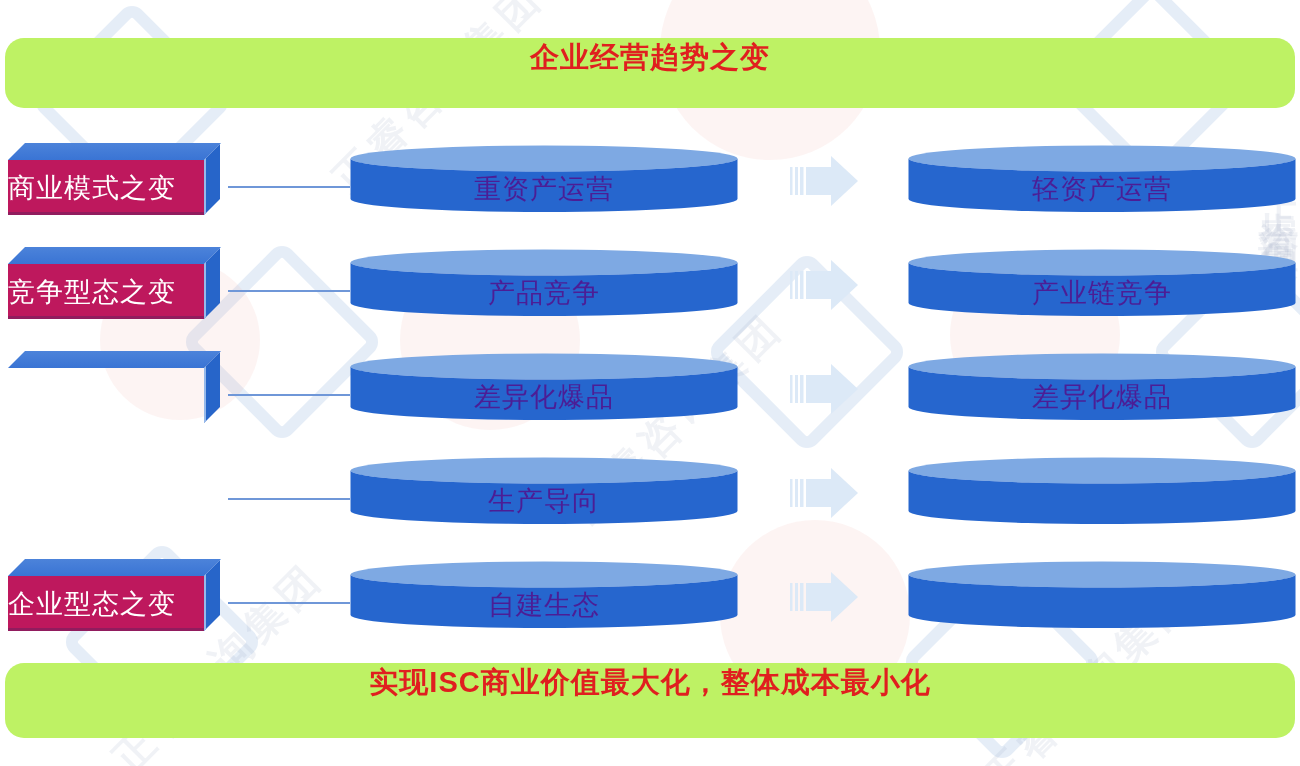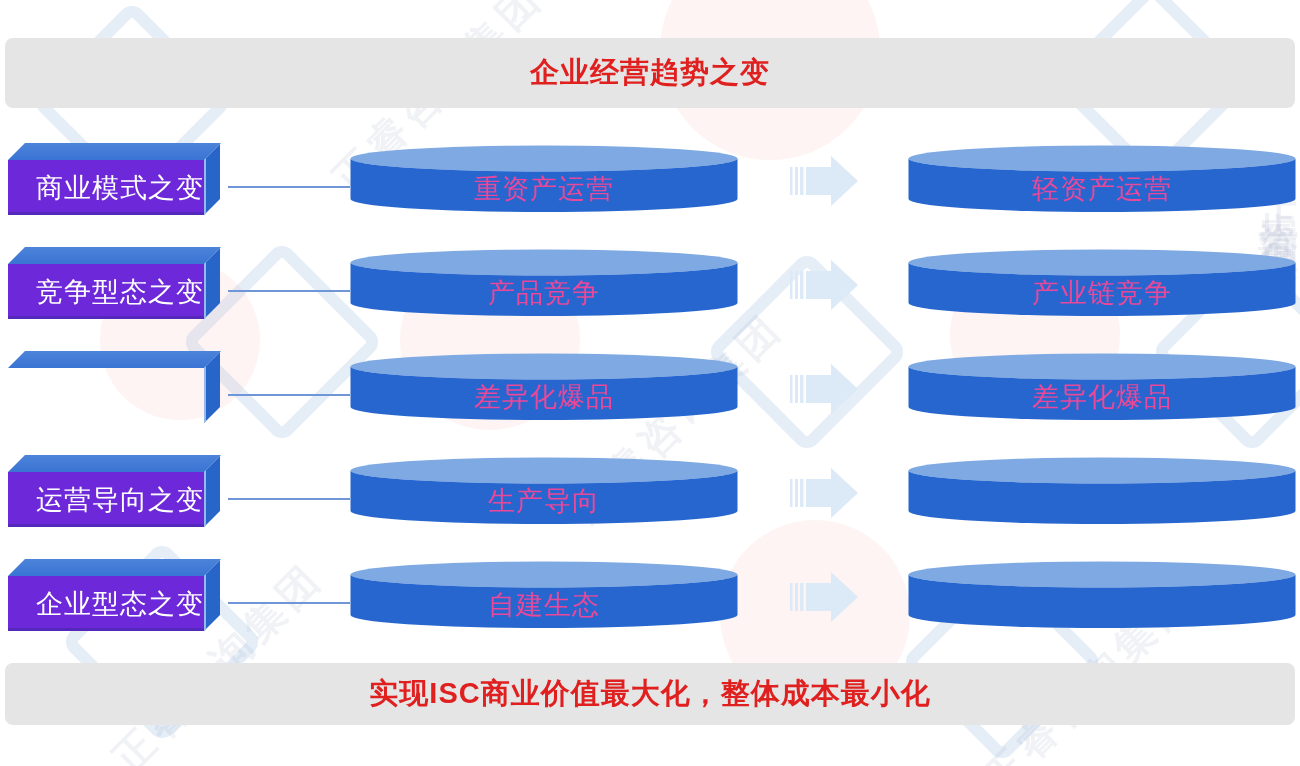--- a/index.html
+++ b/index.html
@@ -31,39 +31,39 @@
     letter-spacing:6px;
   }
   .wm-text.vertical{
     transform:none;
     writing-mode:vertical-rl;
     letter-spacing:10px;
   }
   
   .banner{
     position:absolute;left:5px;width:1290px;
-    background:#e5e5e5;border-radius:8px;
-    display:flex;align-items:center;justify-content:center;
+    background:#bef264;border-radius:19px;
+    display:flex;justify-content:center;
   }
   .banner.top{top:38px;height:70px;}
-  .banner.bottom{top:663px;height:62px;}
+  .banner.bottom{top:663px;height:75px;}
   .banner-text{
     color:#e01f1f;font-weight:bold;font-size:29px;letter-spacing:1px;
   }
   
   .row{position:absolute;left:0;width:1300px;height:104px;}
   .row.r0{top:140px}.row.r1{top:244px}.row.r2{top:348px}.row.r3{top:452px}.row.r4{top:556px}
 
   
   .box3d{position:absolute;left:8px;top:3px;width:212px;height:72px;}
   .box-front{
     position:absolute;left:0;top:17px;width:196px;height:55px;
-    background:#6d28d9;
+    background:#be185d;
     box-shadow:inset 0 -3px 0 rgba(10,40,100,0.25);
-    display:flex;align-items:center;justify-content:flex-end;
+    display:flex;align-items:center;justify-content:flex-start;
   }
   .box-top{
     position:absolute;left:0;top:0;width:196px;height:17px;
     background:linear-gradient(#4c83da,#3a74d4);
     transform:skewX(-45deg);transform-origin:bottom;
   }
   .box-side{
     position:absolute;left:196px;top:17px;width:16px;height:55px;
     background:#2765c9;
     border-left:2px solid rgba(170,200,240,0.85);
@@ -78,21 +78,21 @@
     border-top:2px solid #6f97d8;
   }
 
   
   .cylinder{position:absolute;top:5px;width:388px;height:68px;}
   .cylinder.from{left:350px;}
   .cylinder.to{left:908px;}
   .cylinder svg{position:absolute;inset:0;}
   .cyl-label{
     position:absolute;left:0;top:26px;width:100%;
-    text-align:center;color:#ec4899;font-size:27px;letter-spacing:1px;
+    text-align:center;color:#4c1d95;font-size:27px;letter-spacing:1px;
   }
 
   
   .arrow{position:absolute;left:790px;top:16px;width:68px;height:50px;}
 </style>
 </head>
 <body>
 
 <div class="canvas">
 
@@ -219,27 +219,20 @@
     <div class="cylinder to">
       <svg viewBox="0 0 388 68" width="388" height="68">
         <ellipse cx="194" cy="13.5" rx="193.5" ry="13" fill="#7ea9e3"></ellipse>
         <path d="M 0.5,13.5 L 0.5,54 A 193.5,13 0 0 0 387.5,54 L 387.5,13.5 A 193.5,13 0 0 1 0.5,13.5 Z" fill="#2666ce"></path>
       </svg>
       <span class="cyl-label">差异化爆品</span>
     </div>
   </div>
 
   <div class="row r3">
-    <div class="box3d">
-      <div class="box-top"></div>
-      <div class="box-side"></div>
-      <div class="box-front">
-        <span class="box-label">运营导向之变</span>
-      </div>
-    </div>
     <div class="connector"></div>
     <div class="cylinder from">
       <svg viewBox="0 0 388 68" width="388" height="68">
         <ellipse cx="194" cy="13.5" rx="193.5" ry="13" fill="#7ea9e3"></ellipse>
         <path d="M 0.5,13.5 L 0.5,54 A 193.5,13 0 0 0 387.5,54 L 387.5,13.5 A 193.5,13 0 0 1 0.5,13.5 Z" fill="#2666ce"></path>
       </svg>
       <span class="cyl-label">生产导向</span>
     </div>
     <div class="arrow">
       <svg viewBox="0 0 68 50" width="68" height="50">

